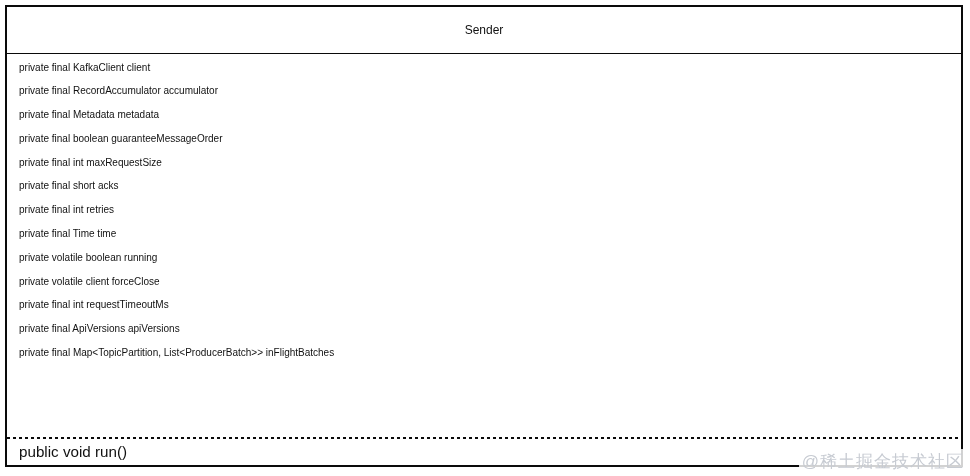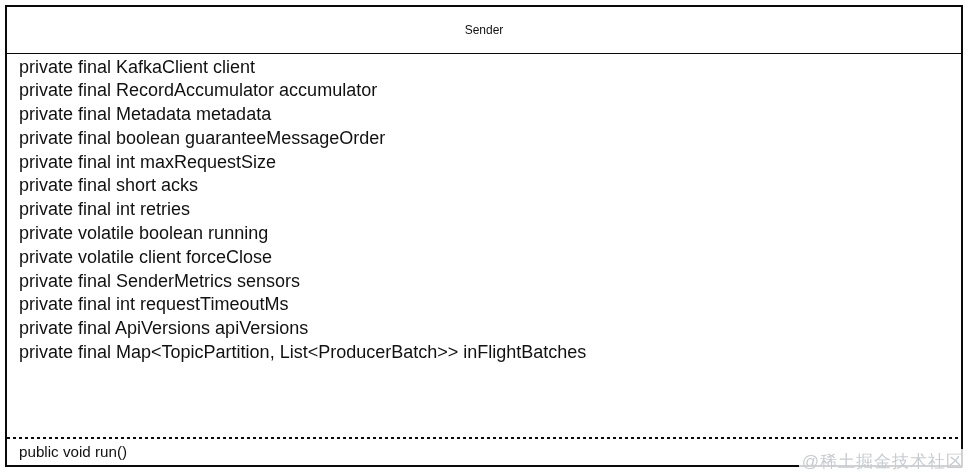--- a/index.html
+++ b/index.html
@@ -37,21 +37,21 @@
     color: var(--text, #111111);
   }
   .fields {
     flex: 1 1 auto;
     padding: 2px 0 0 12px;
     overflow: hidden;
   }
   .field-row {
     height: 23.8px;
     line-height: 23.8px;
-    font-size: 18px;
+    font-size: 10px;
     color: var(--text, #111111);
     white-space: nowrap;
   }
   .divider-dashed {
     flex: 0 0 auto;
     height: 1.6px;
     background: repeating-linear-gradient(
       90deg,
       var(--border, #1a1a1a) 0px, var(--border, #1a1a1a) 3px,
       transparent 3px, transparent 6px
@@ -95,26 +95,26 @@
       <div class="field-row">private final Metadata metadata</div>
 
       <div class="field-row">private final boolean guaranteeMessageOrder</div>
 
       <div class="field-row">private final int maxRequestSize</div>
 
       <div class="field-row">private final short acks</div>
 
       <div class="field-row">private final int retries</div>
 
+      <div class="field-row">private final Time time</div>
 
       <div class="field-row">private volatile boolean running</div>
 
       <div class="field-row">private volatile client forceClose</div>
 
-      <div class="field-row">private final SenderMetrics sensors</div>
 
       <div class="field-row">private final int requestTimeoutMs</div>
 
 
       <div class="field-row">private final ApiVersions apiVersions</div>
 
 
       <div class="field-row">private final Map&lt;TopicPartition, List&lt;ProducerBatch&gt;&gt; inFlightBatches</div>
     </div>
 

